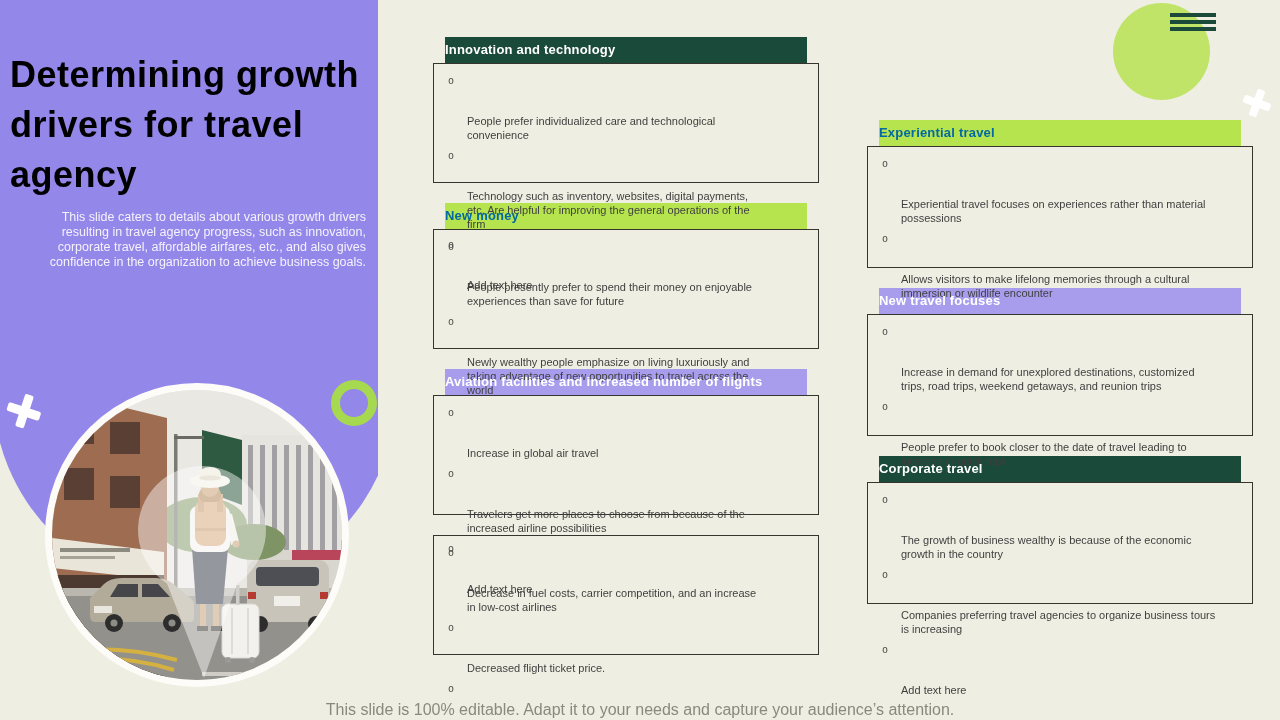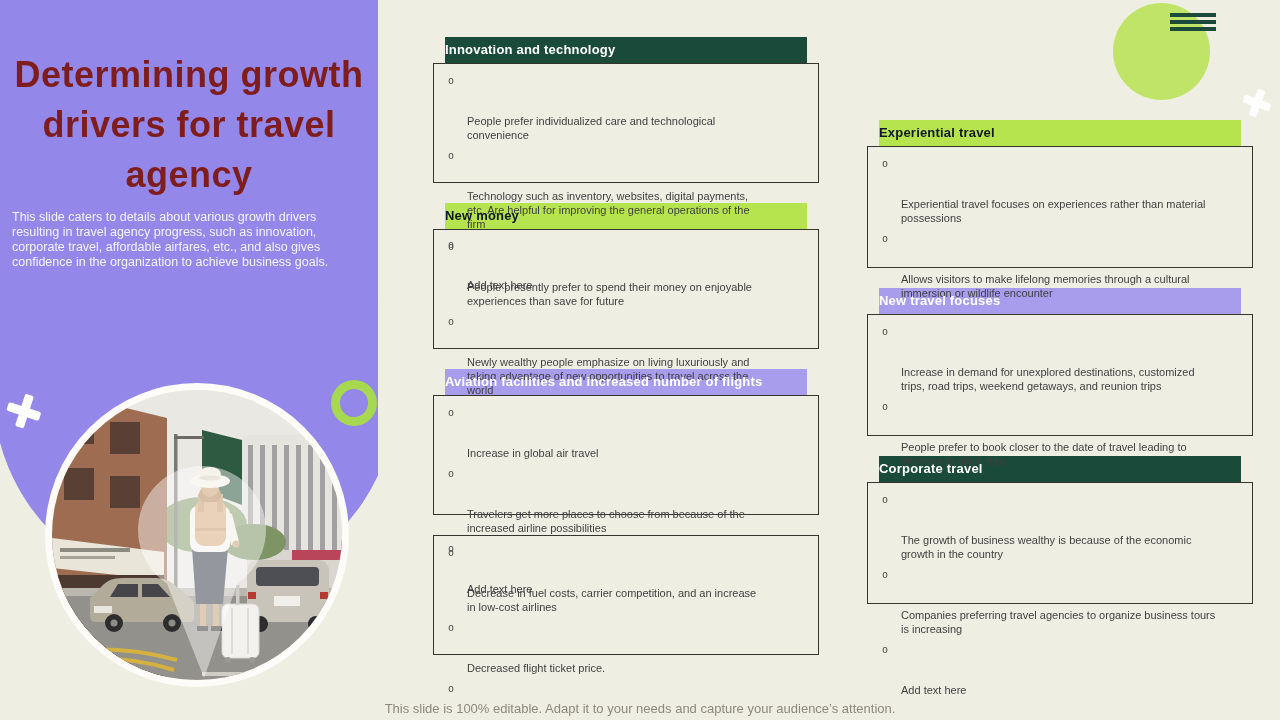--- a/index.html
+++ b/index.html
@@ -2,23 +2,23 @@
 <html><head>
 <meta charset="utf-8">
 <style>
   html,body{margin:0;padding:0;background:#efeee2;font-family:"Liberation Sans",sans-serif;}
   .slide{position:relative;width:1280px;height:720px;background:#efeee2;overflow:hidden;}
 
   
   .left-panel{position:absolute;left:0;top:0;width:378px;height:720px;overflow:hidden;}
   .panel-rect{position:absolute;left:0;top:0;width:378px;height:392px;background:#9487ea;}
   .panel-circle{position:absolute;left:-7px;top:188px;width:404px;height:404px;border-radius:50%;background:#9487ea;}
-  .panel-title{position:absolute;left:10px;top:50px;width:358px;text-align:center;color:#7f1d1d;
+  .panel-title{position:absolute;left:10px;top:50px;width:358px;color:#000000;
     font-size:36px;font-weight:700;line-height:50px;letter-spacing:.5px;}
-  .panel-desc{position:absolute;left:12px;top:210px;width:354px;text-align:left;color:#f4f2fc;
+  .panel-desc{position:absolute;left:12px;top:210px;width:354px;text-align:right;color:#f4f2fc;
     font-size:12.5px;line-height:15px;}
 
   .photo-ring{position:absolute;left:45px;top:383px;width:290px;height:290px;border:7px solid #fdfcf8;
     border-radius:50%;overflow:hidden;background:#e9e7e2;}
   .photo-ring svg{display:block;}
 
   
   .plus{position:absolute;}
   .plus .bar-h,.plus .bar-v{position:absolute;background:#ffffff;border-radius:2px;}
   .plus .bar-h{left:0;top:50%;width:100%;height:9px;margin-top:-4.5px;}
@@ -34,34 +34,34 @@
   .menu-lines div{height:3.5px;background:#1b4a3a;margin-bottom:3.5px;}
 
   
   .col{position:absolute;width:386px;}
   .col-middle{left:433px;top:37px;}
   .col-right{left:867px;top:120px;}
   .card{margin-bottom:20px;}
   .card-header{width:362px;margin:0 auto;height:26px;line-height:26px;
     font-size:13px;font-weight:700;letter-spacing:.2px;}
   .card-header.dark-green{background:#1a4a3a;color:#ffffff;}
-  .card-header.light-green{background:#b6e44f;color:#0f172a;}
+  .card-header.light-green{background:#b6e44f;color:#0369a1;}
   .card-header.purple{background:#a89ced;color:#ffffff;}
   .card-body{border:1px solid #35342f;background:#efeee2;box-sizing:border-box;padding:10px 8px 6px 14px;}
   .col-middle .card-body{height:120px;}
   .col-right .card-body{height:122px;}
   ul.bullets{list-style:none;margin:0;padding:0;}
   li.bullet{display:flex;margin-bottom:7px;}
   .marker{width:12px;margin-right:7px;color:#4a4a4a;font-family:"DejaVu Sans Mono",monospace;
     font-size:10px;line-height:14px;flex:none;}
   .bullet-text{color:#3f3f3f;font-size:11px;line-height:14px;margin-top:40px;}
   .col-middle .bullet-text{padding-right:52px;}
   .col-right .bullet-text{padding-right:26px;}
 
-  .footer{position:absolute;left:0;top:701px;width:1280px;text-align:center;color:#8b897d;font-size:13px;}
+  .footer{position:absolute;left:0;top:701px;width:1280px;text-align:center;color:#8b897d;font-size:16px;}
 </style>
 </head>
 <body>
 
 <div class="slide">
 
   <div class="left-panel">
     <div class="panel-rect"></div>
     <div class="panel-circle"></div>
     <div class="panel-title">Determining growth drivers for travel agency</div>

